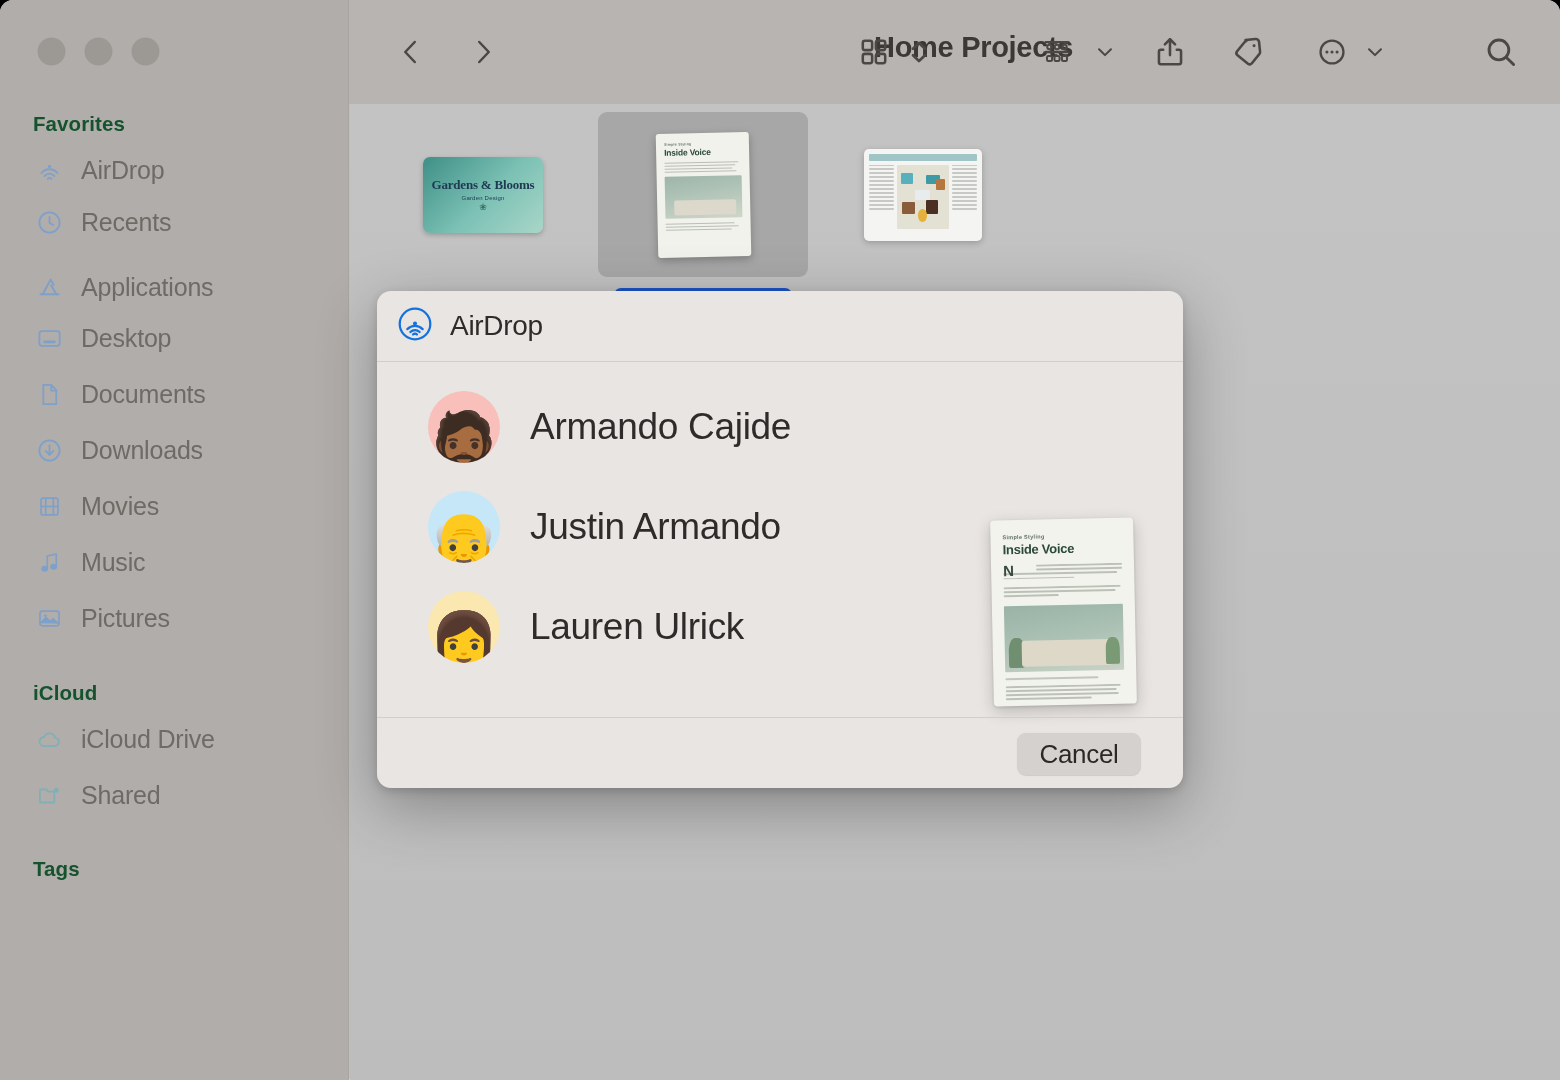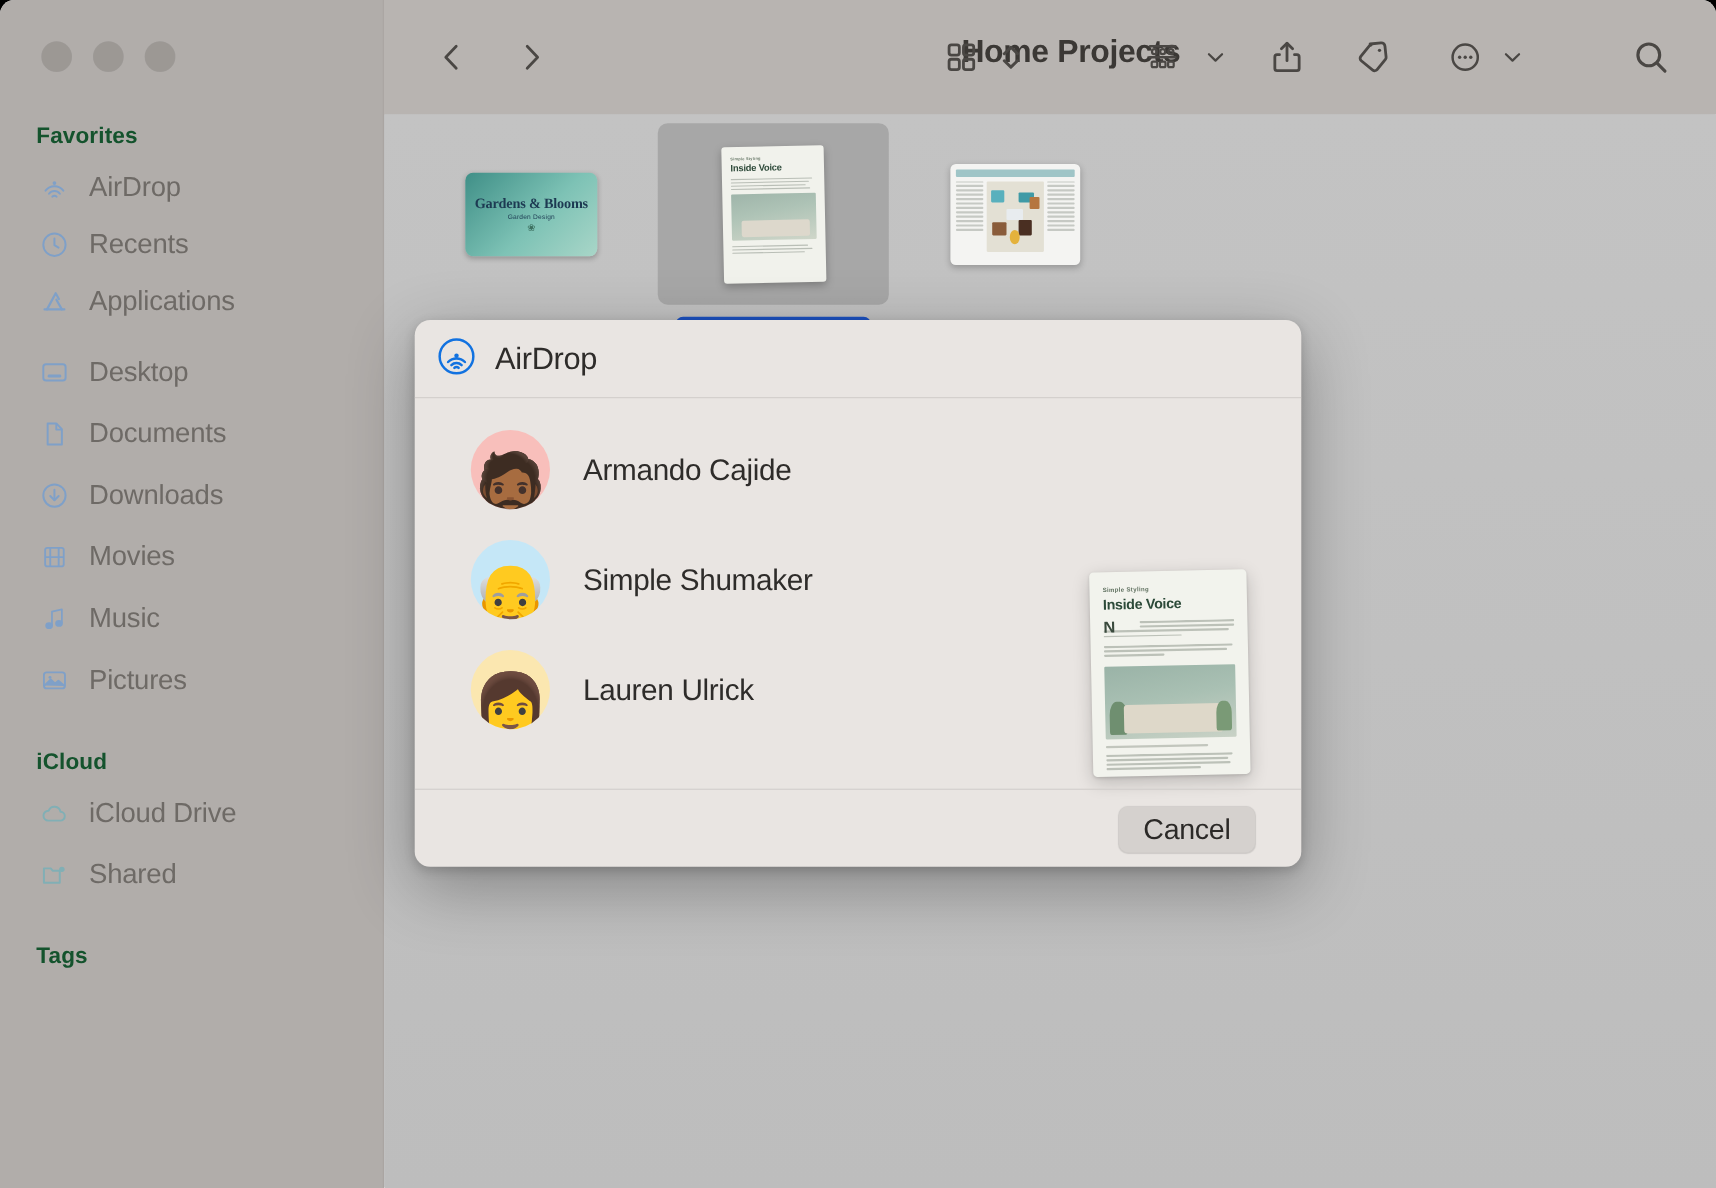--- a/index.html
+++ b/index.html
@@ -248,21 +248,21 @@
     display: flex; align-items: flex-end; justify-content: center;
     font-size: 56px;
     line-height: 1;
   }
   .avatar .memoji {
     display: block;
     transform: translateY(6px);
     filter: saturate(1.05);
   }
   .recipient-name {
-    font-size: 27px;
+    font-size: 37px;
     color: #2e2c2a;
     letter-spacing: -0.3px;
     white-space: nowrap;
   }
 
   #file-preview {
     position: absolute;
     right: 48px; top: 157px;
     width: 143px; height: 186px;
     background: #f2f3ed;
@@ -347,21 +347,21 @@
     <div class="sb-item" style="top:201px">
       <span class="sb-icon">
         <svg width="27" height="27" viewBox="0 0 24 24" fill="none" stroke="#7FA0C8" stroke-width="1.6" stroke-linecap="round">
           <circle cx="12" cy="12" r="9"></circle>
             <path d="M12 7v5.3l3.3 2"></path>
         </svg>
       </span>
       <span class="sb-label">Recents</span>
     </div>
 
-    <div class="sb-item" style="top:253px">
+    <div class="sb-item" style="top:266px">
       <span class="sb-icon">
         <svg width="27" height="27" viewBox="0 0 24 24" fill="none" stroke="#7FA0C8" stroke-width="1.8" stroke-linecap="round" stroke-linejoin="round">
           <path d="M4 18h16"></path>
             <path d="M6 18 13 5l2.6 4.6"></path>
             <path d="M18 18 13.6 10.2"></path>
         </svg>
       </span>
       <span class="sb-label">Applications</span>
     </div>
 
@@ -649,21 +649,21 @@
           <span class="avatar" style="background:#F8BFBB">
             <span class="memoji">🧔🏾</span>
           </span>
           <span class="recipient-name">Armando Cajide</span>
         </div>
 
         <div class="recipient-row">
           <span class="avatar" style="background:#C5E7F7">
             <span class="memoji">👴</span>
           </span>
-          <span class="recipient-name">Simple Shumaker</span>
+          <span class="recipient-name">Justin Armando</span>
         </div>
 
         <div class="recipient-row">
           <span class="avatar" style="background:#FBE7B0">
             <span class="memoji">👩</span>
           </span>
           <span class="recipient-name">Lauren Ulrick</span>
         </div>
       </div>
 

